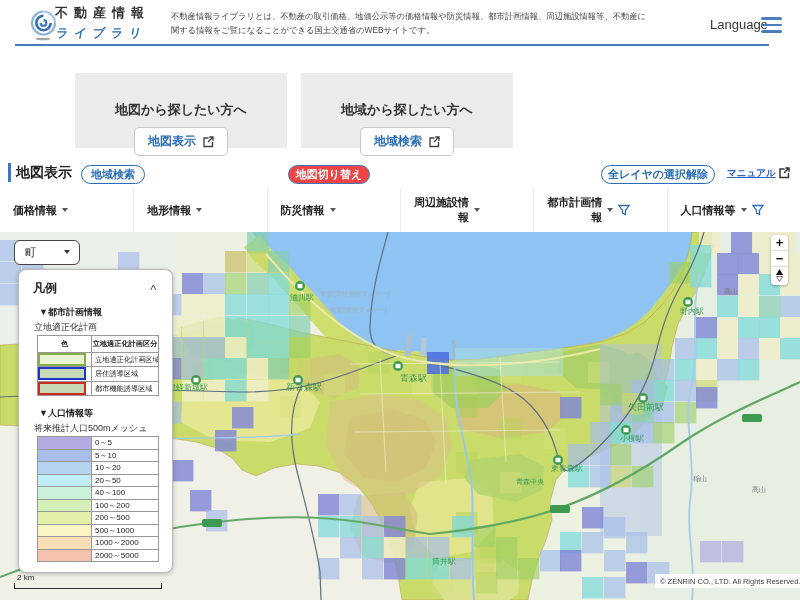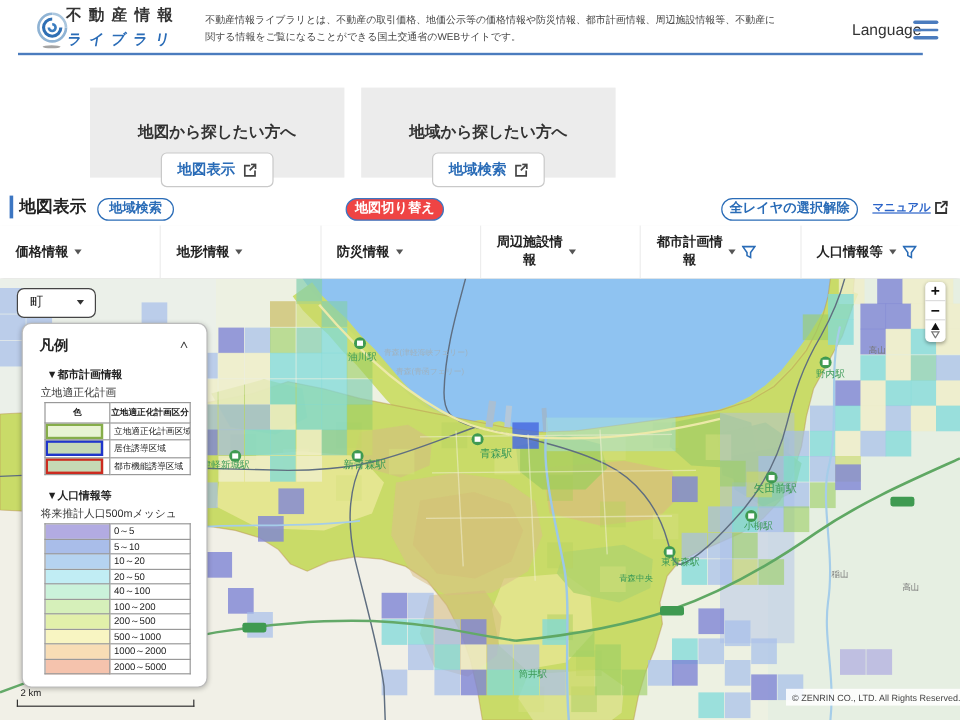--- a/index.html
+++ b/index.html
@@ -19,21 +19,21 @@
 .toolbar{position:relative;height:28px;}
 .tbTitle{position:absolute;left:8px;top:3px;font-size:14px;font-weight:bold;color:#222;border-left:3.5px solid #3c76c2;padding-left:5px;line-height:19px;}
 .pill{position:absolute;font-size:11px;font-weight:bold;border-radius:12px;line-height:17px;text-align:center;}
 .pillBlue{color:#2a6cb7;background:#fff;border:1.5px solid #2a6cb7;}
 .pillGray{color:#8a8a8a;background:#e2e2e2;border:1.5px solid #e2e2e2;}
 .pillFill{color:#fff;background:#ef4444;border:1.5px solid #3c76c2;}
 .manual{position:absolute;left:727px;top:7px;font-size:9.5px;font-weight:bold;color:#2a63c8;text-decoration:underline;}
 .menubar{position:relative;height:44px;box-shadow:0 2px 3px rgba(0,0,0,0.1);}
 .mItem{position:absolute;top:0;height:44px;width:133.3px;border-left:1px solid #ededed;display:flex;align-items:center;padding-left:13px;font-size:11px;font-weight:bold;color:#222;line-height:15px;}
 .mItem0{border-left:none;}
-.mItem .two{text-align:center;}
+.mItem .two{text-align:right;}
 .tri{display:inline-block;width:0;height:0;border-left:3.5px solid transparent;border-right:3.5px solid transparent;border-top:4.5px solid #555;margin-left:5px;}
 .mapWrap{position:relative;width:800px;height:368px;overflow:hidden;}
 .selBox{position:absolute;left:14px;top:8px;width:66px;height:25px;background:#fff;border:1.5px solid #444;border-radius:6px;font-size:11px;color:#222;line-height:22px;padding-left:10px;}
 .selBox .tri{float:right;margin:9px 9px 0 0;border-top-color:#333;}
 .legend{position:absolute;left:18px;top:37px;width:155px;height:304px;background:#fff;border:1px solid #bbb;border-radius:8px;box-shadow:0 1px 4px rgba(0,0,0,0.25);overflow:hidden;}
 .lgHead{font-size:12px;font-weight:bold;color:#222;padding:10px 14px 6px 14px;}
 .lgHead .chev{float:right;font-size:11px;color:#333;font-weight:normal;transform:scaleY(0.8);}
 .lgSec{font-size:9px;font-weight:bold;color:#222;padding:3px 0 2px 20px;}
 .lgSub{font-size:9px;color:#333;padding:0 0 1px 15px;}
 table.lg{border-collapse:collapse;margin-left:18px;font-size:8px;color:#222;width:122px;table-layout:fixed;}

